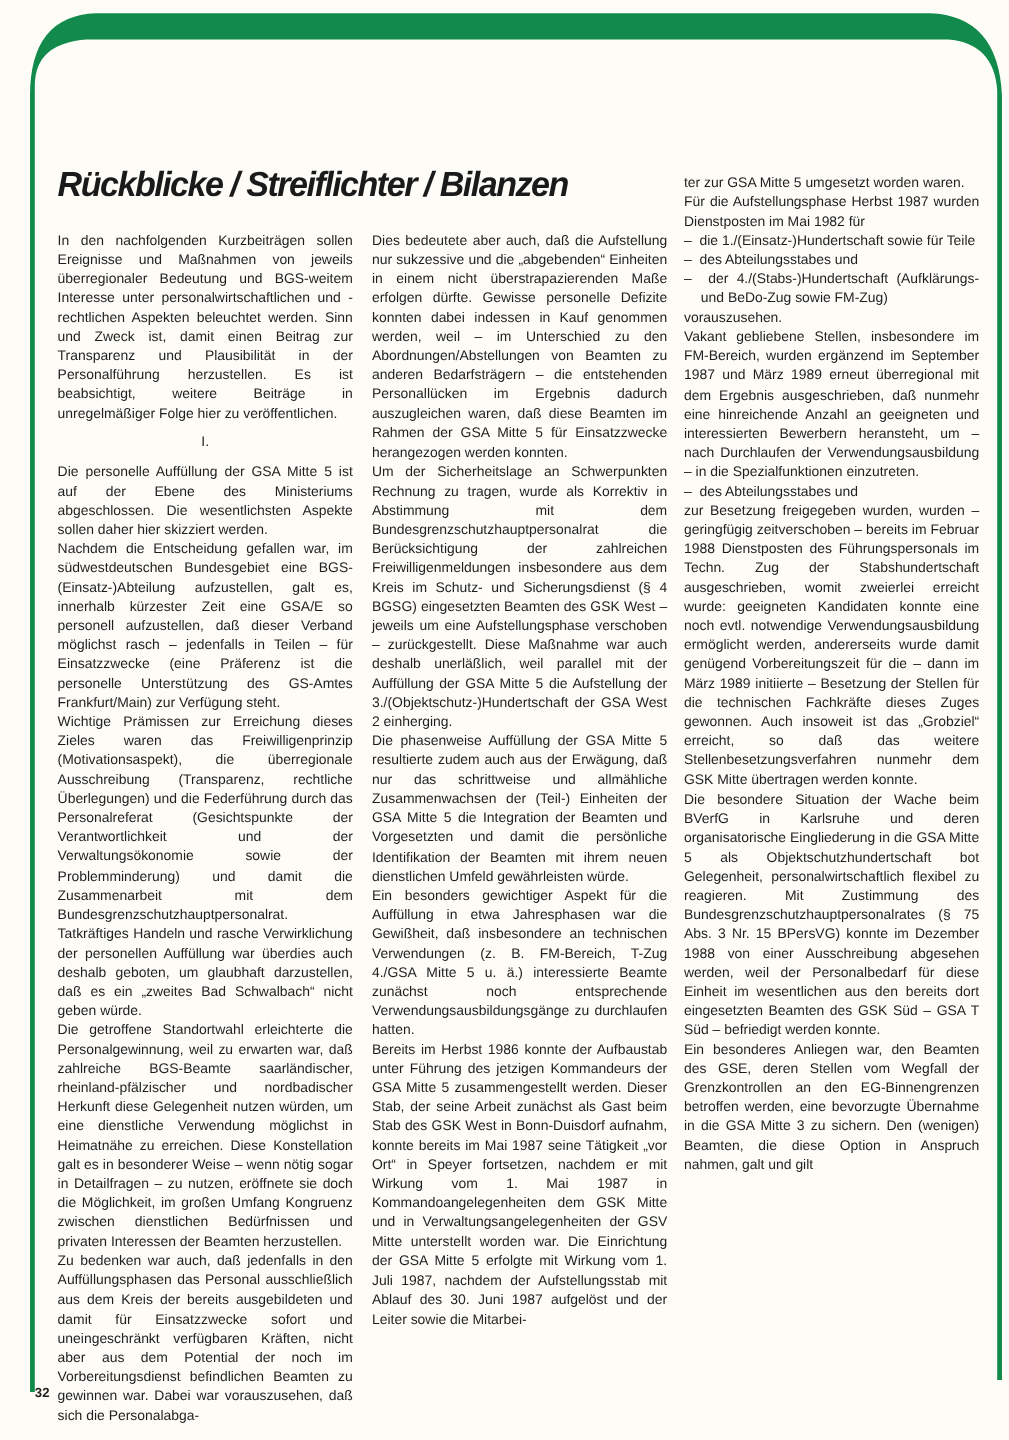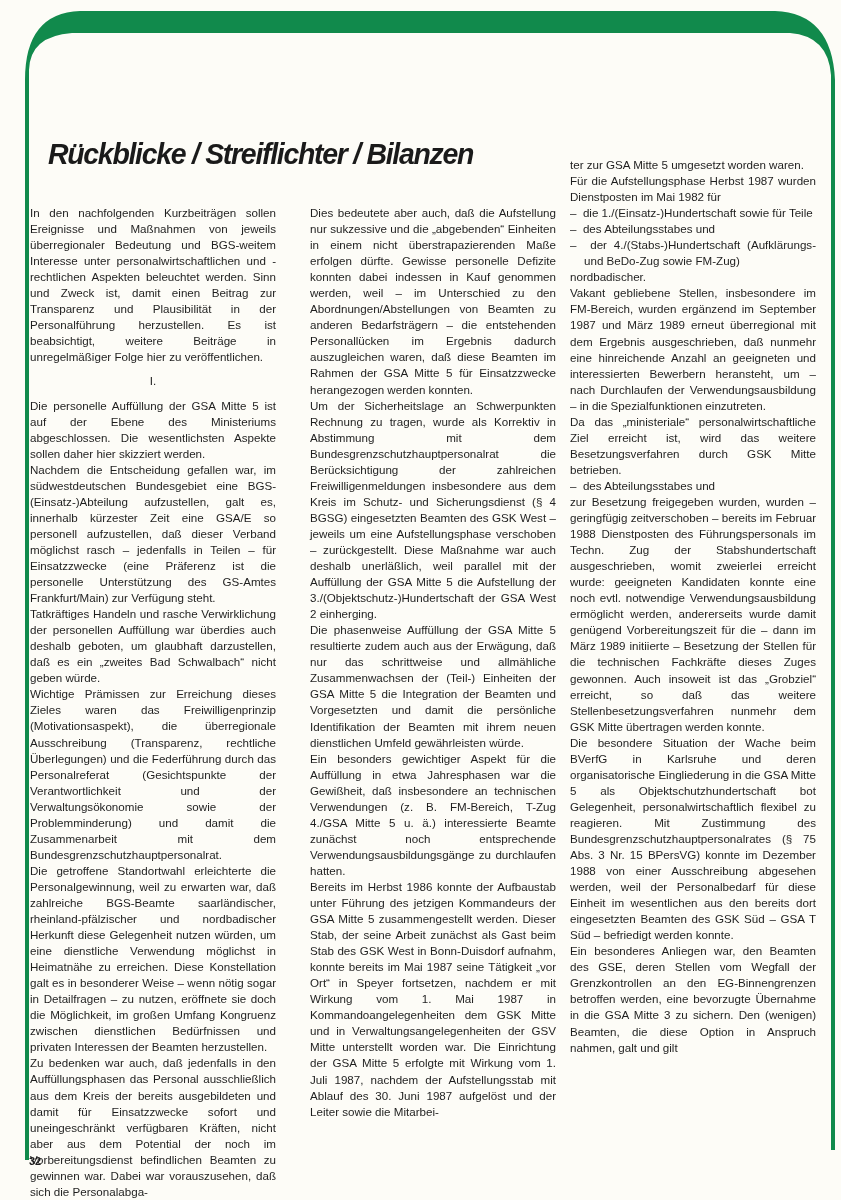--- a/index.html
+++ b/index.html
@@ -14,23 +14,23 @@
       position: absolute; left: 48px; top: 138px;
       font-family: "Liberation Sans", sans-serif;
       font-weight: bold; font-style: italic;
       font-size: 29px; letter-spacing: -1.3px;
       color: #1a1a1a; margin: 0; white-space: nowrap;
       transform: scaleX(0.98); transform-origin: left center;
     }
     .col {
       position: absolute; width: 246px;
       font-size: 11.6px; line-height: 16.05px;
-      text-align: justify; hyphens: manual; margin-top: 12px;
+      text-align: justify; hyphens: manual;
     }
-    .col1 { left: 30px; top: 193px; }
+    .col1 { left: 48px; top: 193px; }
     .col2 { left: 310px; top: 193px; }
     .col3 { left: 570px; top: 145px; width: 246px; }
     .col p { margin: 0; }
     .col .sec { text-align: center; margin: 8px 0 8px 0; }
     .col ul { list-style: none; margin: 0; padding: 0; }
     .col li { padding-left: 14px; text-indent: -14px; }
     .col li::before { content: "\2013\00a0\00a0"; }
     .pagenum {
       position: absolute; left: 29px; top: 1155px;
       font-size: 11px; font-weight: bold; color: #1e1e1e;
@@ -43,45 +43,44 @@
   <path id="frame-path" d="M25 1160 L25 80 Q25 13 80 11 L775 11 Q832 13 835 80 L835 1150 L831 1150 L831 75 Q828 36 790 33 L72 33 Q30 36 29 70 L29 1160 Z" fill="#118a4c"></path>
 </svg>
 
 <h1 class="title">Rückblicke / Streiflichter / Bilanzen</h1>
 
 <div class="col col1">
   <p>In den nachfolgenden Kurzbeiträgen sollen Ereignisse und Maßnahmen von jeweils überregionaler Bedeutung und BGS-weitem Interesse unter personalwirtschaftlichen und -rechtlichen Aspekten beleuchtet werden. Sinn und Zweck ist, damit einen Beitrag zur Transparenz und Plausibilität in der Personalführung herzustellen. Es ist beabsichtigt, weitere Beiträge in unregelmäßiger Folge hier zu veröffentlichen.</p>
   <p class="sec">I.</p>
   <p>Die personelle Auffüllung der GSA Mitte 5 ist auf der Ebene des Ministeriums abgeschlossen. Die wesentlichsten Aspekte sollen daher hier skizziert werden.</p>
   <p>Nachdem die Entscheidung gefallen war, im südwestdeutschen Bundesgebiet eine BGS-(Einsatz-)Abteilung aufzustellen, galt es, innerhalb kürzester Zeit eine GSA/E so personell aufzustellen, daß dieser Verband möglichst rasch – jedenfalls in Teilen – für Einsatzzwecke (eine Präferenz ist die personelle Unterstützung des GS-Amtes Frankfurt/Main) zur Verfügung steht.</p>
+  <p>Wichtige Prämissen zur Erreichung dieses Zieles waren das Freiwilligenprinzip (Motivationsaspekt), die überregionale Ausschreibung (Transparenz, rechtliche Überlegungen) und die Federführung durch das Personalreferat (Gesichtspunkte der Verantwortlichkeit und der Verwaltungsökonomie sowie der Problemminderung) und damit die Zusammenarbeit mit dem Bundesgrenzschutzhauptpersonalrat.</p>
   <p>Tatkräftiges Handeln und rasche Verwirklichung der personellen Auffüllung war überdies auch deshalb geboten, um glaubhaft darzustellen, daß es ein „zweites Bad Schwalbach“ nicht geben würde.</p>
-  <p>Wichtige Prämissen zur Erreichung dieses Zieles waren das Freiwilligenprinzip (Motivationsaspekt), die überregionale Ausschreibung (Transparenz, rechtliche Überlegungen) und die Federführung durch das Personalreferat (Gesichtspunkte der Verantwortlichkeit und der Verwaltungsökonomie sowie der Problemminderung) und damit die Zusammenarbeit mit dem Bundesgrenzschutzhauptpersonalrat.</p>
   <p>Die getroffene Standortwahl erleichterte die Personalgewinnung, weil zu erwarten war, daß zahlreiche BGS-Beamte saarländischer, rheinland-pfälzischer und nordbadischer Herkunft diese Gelegenheit nutzen würden, um eine dienstliche Verwendung möglichst in Heimatnähe zu erreichen. Diese Konstellation galt es in besonderer Weise – wenn nötig sogar in Detailfragen – zu nutzen, eröffnete sie doch die Möglichkeit, im großen Umfang Kongruenz zwischen dienstlichen Bedürfnissen und privaten Interessen der Beamten herzustellen.</p>
   <p>Zu bedenken war auch, daß jedenfalls in den Auffüllungsphasen das Personal ausschließlich aus dem Kreis der bereits ausgebildeten und damit für Einsatzzwecke sofort und uneingeschränkt verfügbaren Kräften, nicht aber aus dem Potential der noch im Vorbereitungsdienst befindlichen Beamten zu gewinnen war. Dabei war vorauszusehen, daß sich die Personalabga-</p>
 </div>
 
 <div class="col col2">
   <p>Dies bedeutete aber auch, daß die Aufstellung nur sukzessive und die „abgebenden“ Einheiten in einem nicht überstrapazierenden Maße erfolgen dürfte. Gewisse personelle Defizite konnten dabei indessen in Kauf genommen werden, weil – im Unterschied zu den Abordnungen/Abstellungen von Beamten zu anderen Bedarfsträgern – die entstehenden Personallücken im Ergebnis dadurch auszugleichen waren, daß diese Beamten im Rahmen der GSA Mitte 5 für Einsatzzwecke herangezogen werden konnten.</p>
   <p>Um der Sicherheitslage an Schwerpunkten Rechnung zu tragen, wurde als Korrektiv in Abstimmung mit dem Bundesgrenzschutzhauptpersonalrat die Berücksichtigung der zahlreichen Freiwilligenmeldungen insbesondere aus dem Kreis im Schutz- und Sicherungsdienst (§ 4 BGSG) eingesetzten Beamten des GSK West – jeweils um eine Aufstellungsphase verschoben – zurückgestellt. Diese Maßnahme war auch deshalb unerläßlich, weil parallel mit der Auffüllung der GSA Mitte 5 die Aufstellung der 3./(Objektschutz-)Hundertschaft der GSA West 2 einherging.</p>
   <p>Die phasenweise Auffüllung der GSA Mitte 5 resultierte zudem auch aus der Erwägung, daß nur das schrittweise und allmähliche Zusammenwachsen der (Teil-) Einheiten der GSA Mitte 5 die Integration der Beamten und Vorgesetzten und damit die persönliche Identifikation der Beamten mit ihrem neuen dienstlichen Umfeld gewährleisten würde.</p>
   <p>Ein besonders gewichtiger Aspekt für die Auffüllung in etwa Jahresphasen war die Gewißheit, daß insbesondere an technischen Verwendungen (z. B. FM-Bereich, T-Zug 4./GSA Mitte 5 u. ä.) interessierte Beamte zunächst noch entsprechende Verwendungsausbildungsgänge zu durchlaufen hatten.</p>
   <p>Bereits im Herbst 1986 konnte der Aufbaustab unter Führung des jetzigen Kommandeurs der GSA Mitte 5 zusammengestellt werden. Dieser Stab, der seine Arbeit zunächst als Gast beim Stab des GSK West in Bonn-Duisdorf aufnahm, konnte bereits im Mai 1987 seine Tätigkeit „vor Ort“ in Speyer fortsetzen, nachdem er mit Wirkung vom 1. Mai 1987 in Kommandoangelegenheiten dem GSK Mitte und in Verwaltungsangelegenheiten der GSV Mitte unterstellt worden war. Die Einrichtung der GSA Mitte 5 erfolgte mit Wirkung vom 1. Juli 1987, nachdem der Aufstellungsstab mit Ablauf des 30. Juni 1987 aufgelöst und der Leiter sowie die Mitarbei-</p>
 </div>
 
 <div class="col col3">
   <p>ter zur GSA Mitte 5 umgesetzt worden waren.</p>
   <p>Für die Aufstellungsphase Herbst 1987 wurden Dienstposten im Mai 1982 für</p>
   <ul>
     <li>die 1./(Einsatz-)Hundertschaft sowie für Teile</li>
     <li>des Abteilungsstabes und</li>
     <li>der 4./(Stabs-)Hundertschaft (Aufklärungs- und BeDo-Zug sowie FM-Zug)</li>
   </ul>
-  <p>nordbadischer.</p>
+  <p>vorauszusehen.</p>
   <p>Vakant gebliebene Stellen, insbesondere im FM-Bereich, wurden ergänzend im September 1987 und März 1989 erneut überregional mit dem Ergebnis ausgeschrieben, daß nunmehr eine hinreichende Anzahl an geeigneten und interessierten Bewerbern heransteht, um – nach Durchlaufen der Verwendungsausbildung – in die Spezialfunktionen einzutreten.</p>
-  <p>Da das „ministeriale“ personalwirtschaftliche Ziel erreicht ist, wird das weitere Besetzungsverfahren durch GSK Mitte betrieben.</p>
   <ul>
     <li>des Abteilungsstabes und</li>
   </ul>
   <p>zur Besetzung freigegeben wurden, wurden – geringfügig zeitverschoben – bereits im Februar 1988 Dienstposten des Führungspersonals im Techn. Zug der Stabshundertschaft ausgeschrieben, womit zweierlei erreicht wurde: geeigneten Kandidaten konnte eine noch evtl. notwendige Verwendungsausbildung ermöglicht werden, andererseits wurde damit genügend Vorbereitungszeit für die – dann im März 1989 initiierte – Besetzung der Stellen für die technischen Fachkräfte dieses Zuges gewonnen. Auch insoweit ist das „Grobziel“ erreicht, so daß das weitere Stellenbesetzungsverfahren nunmehr dem GSK Mitte übertragen werden konnte.</p>
   <p>Die besondere Situation der Wache beim BVerfG in Karlsruhe und deren organisatorische Eingliederung in die GSA Mitte 5 als Objektschutzhundertschaft bot Gelegenheit, personalwirtschaftlich flexibel zu reagieren. Mit Zustimmung des Bundesgrenzschutzhauptpersonalrates (§ 75 Abs. 3 Nr. 15 BPersVG) konnte im Dezember 1988 von einer Ausschreibung abgesehen werden, weil der Personalbedarf für diese Einheit im wesentlichen aus den bereits dort eingesetzten Beamten des GSK Süd – GSA T Süd – befriedigt werden konnte.</p>
   <p>Ein besonderes Anliegen war, den Beamten des GSE, deren Stellen vom Wegfall der Grenzkontrollen an den EG-Binnengrenzen betroffen werden, eine bevorzugte Übernahme in die GSA Mitte 3 zu sichern. Den (wenigen) Beamten, die diese Option in Anspruch nahmen, galt und gilt</p>
 </div>
 
 <div class="pagenum">32</div>
 

